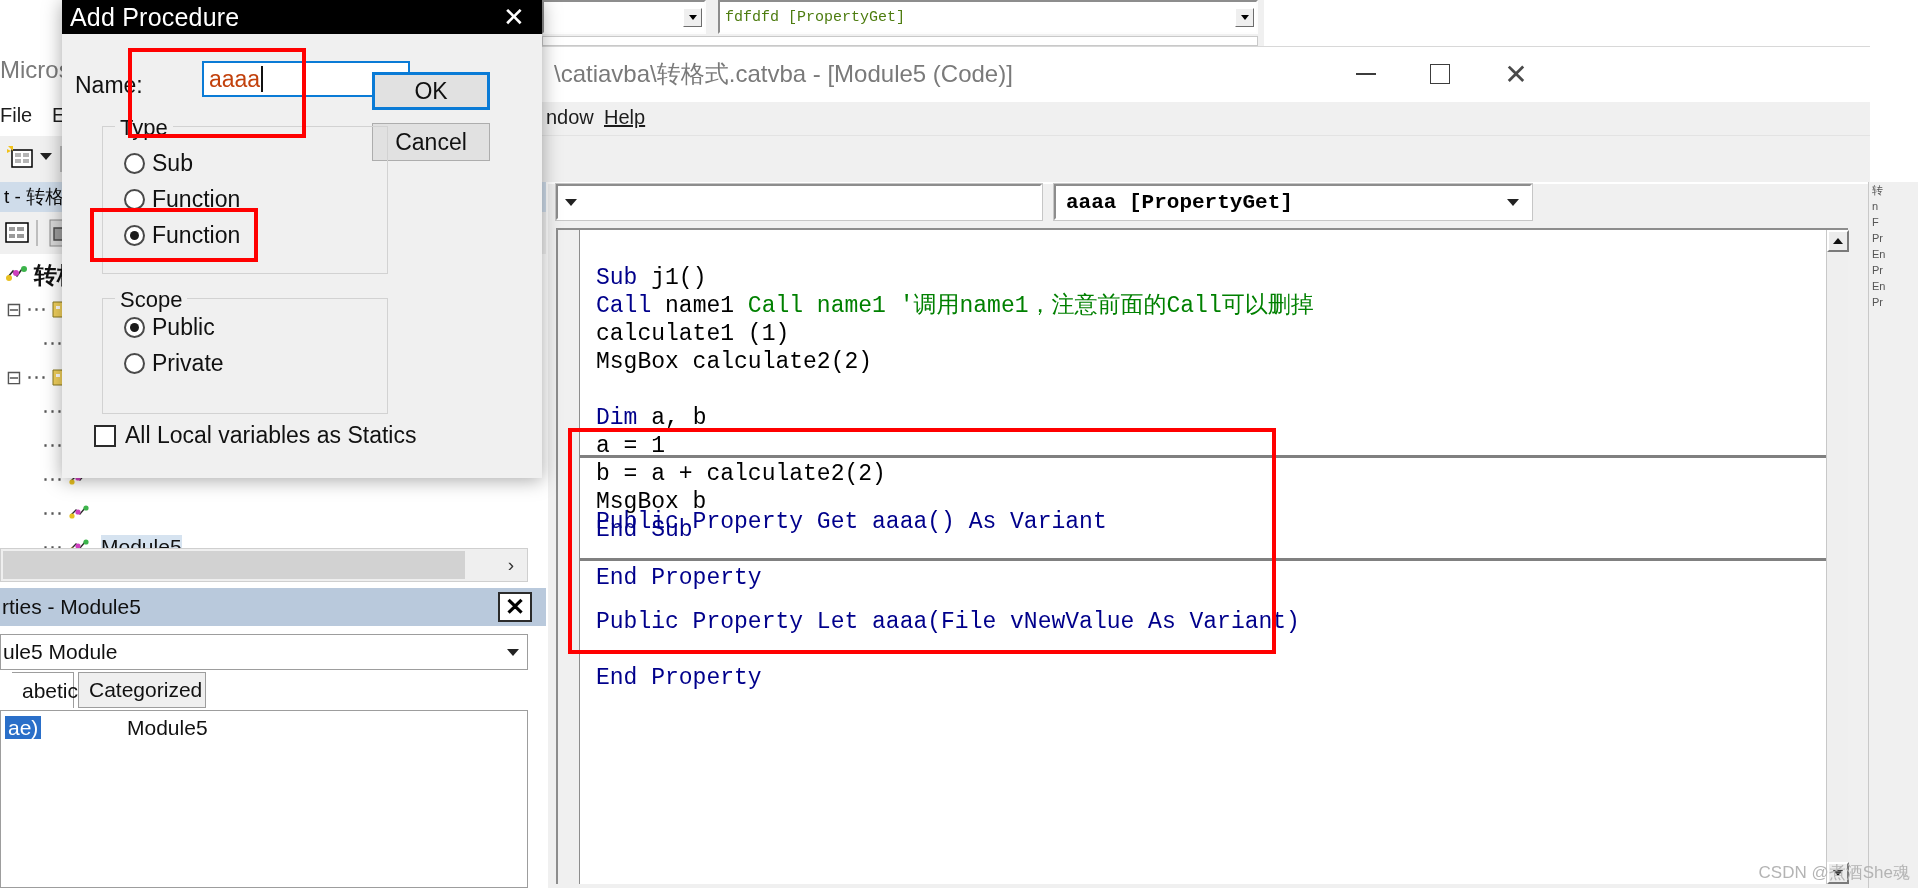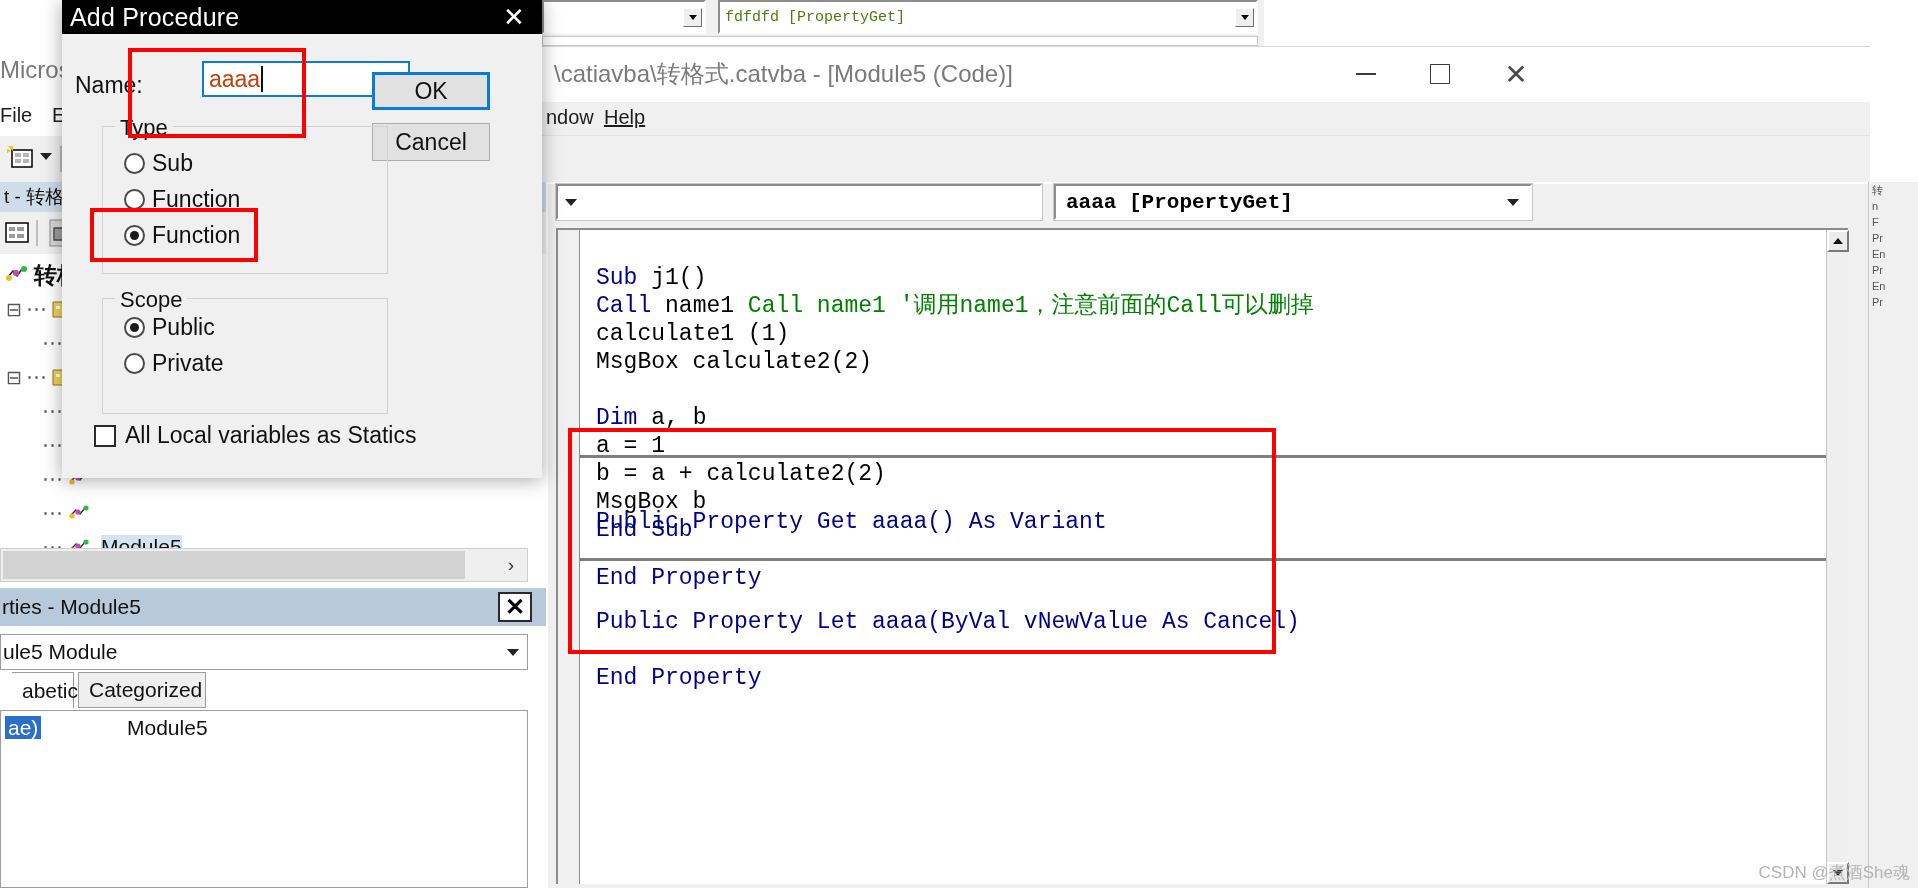--- a/index.html
+++ b/index.html
@@ -559,21 +559,21 @@
 
     <div class="abs code-text" style="top:250px;">
 <span class="kw">Public Property Get aaaa() As Variant</span>
 
 <span class="kw">End Property</span>
     </div>
 
     <div class="abs" style="left:22px; top:328px; right:22px; height:3px; background:#808080;"></div>
 
     <div class="abs code-text" style="top:350px;">
-<span class="kw">Public Property Let aaaa(ByVal vNewValue As Cancel)</span>
+<span class="kw">Public Property Let aaaa(File vNewValue As Variant)</span>
 
 <span class="kw">End Property</span>
     </div>
 
     <div class="vscroll">
       <div class="vs-btn up"></div>
       <div class="vs-btn down"></div>
     </div>
   </div>
 

